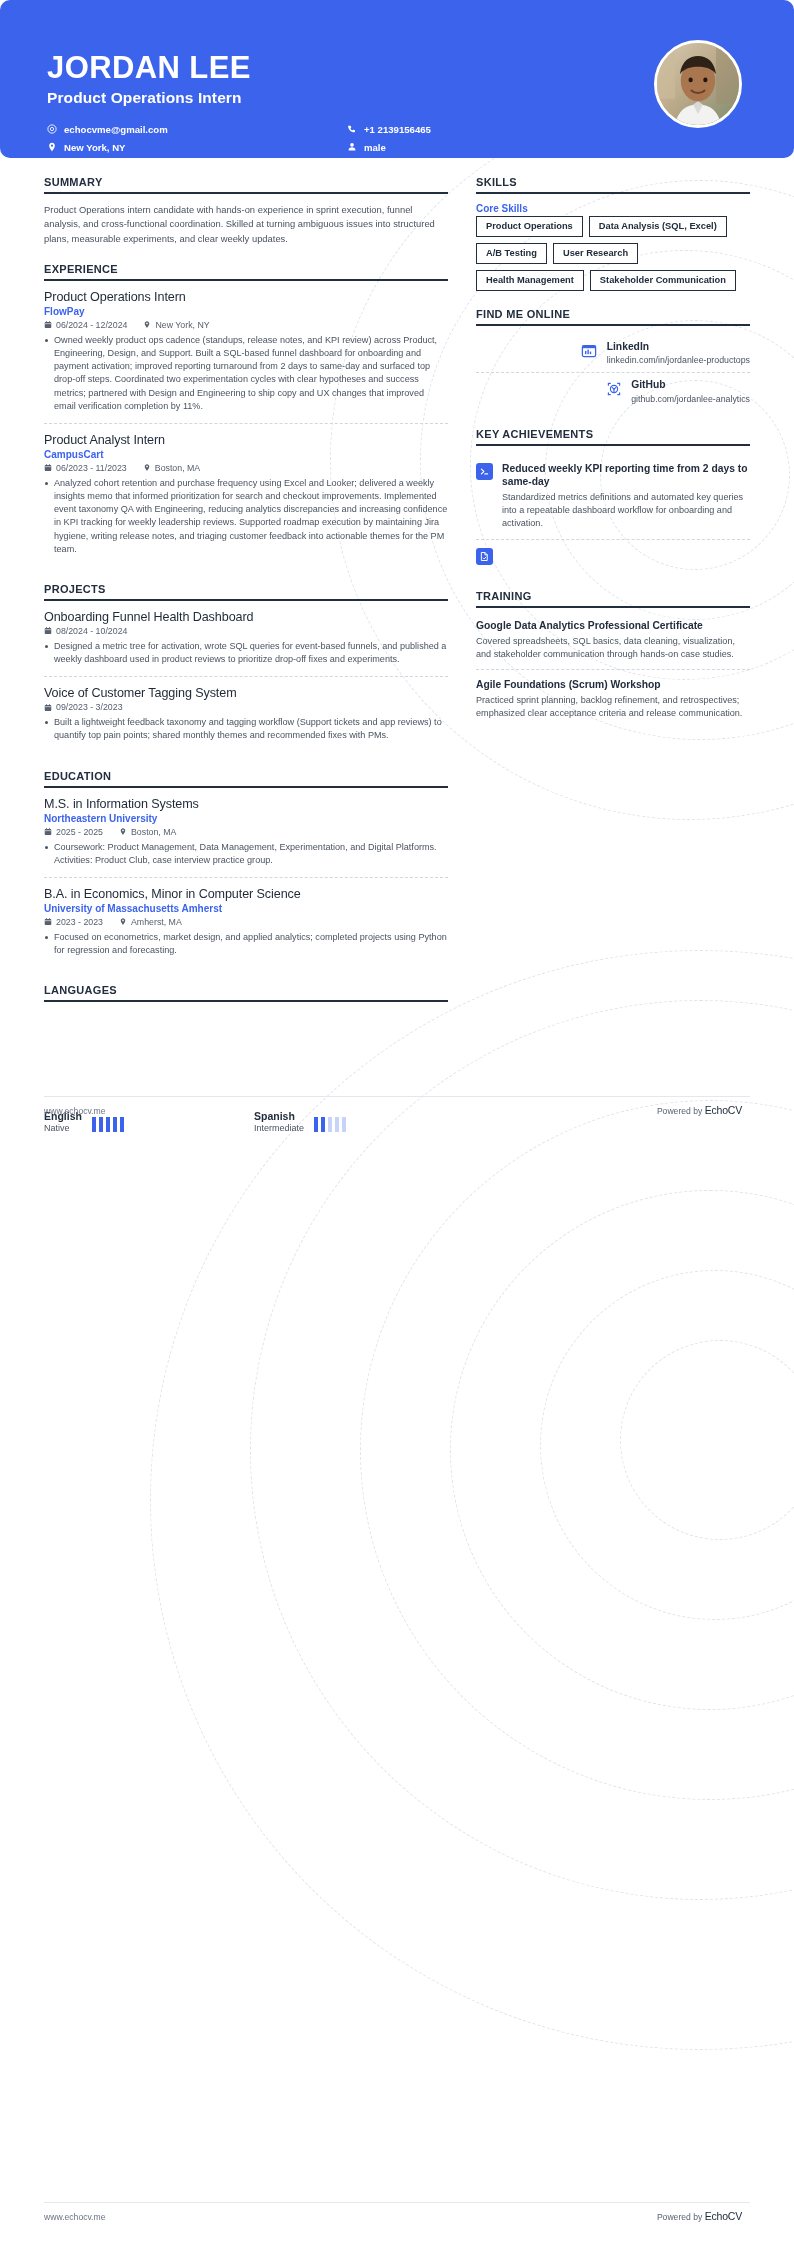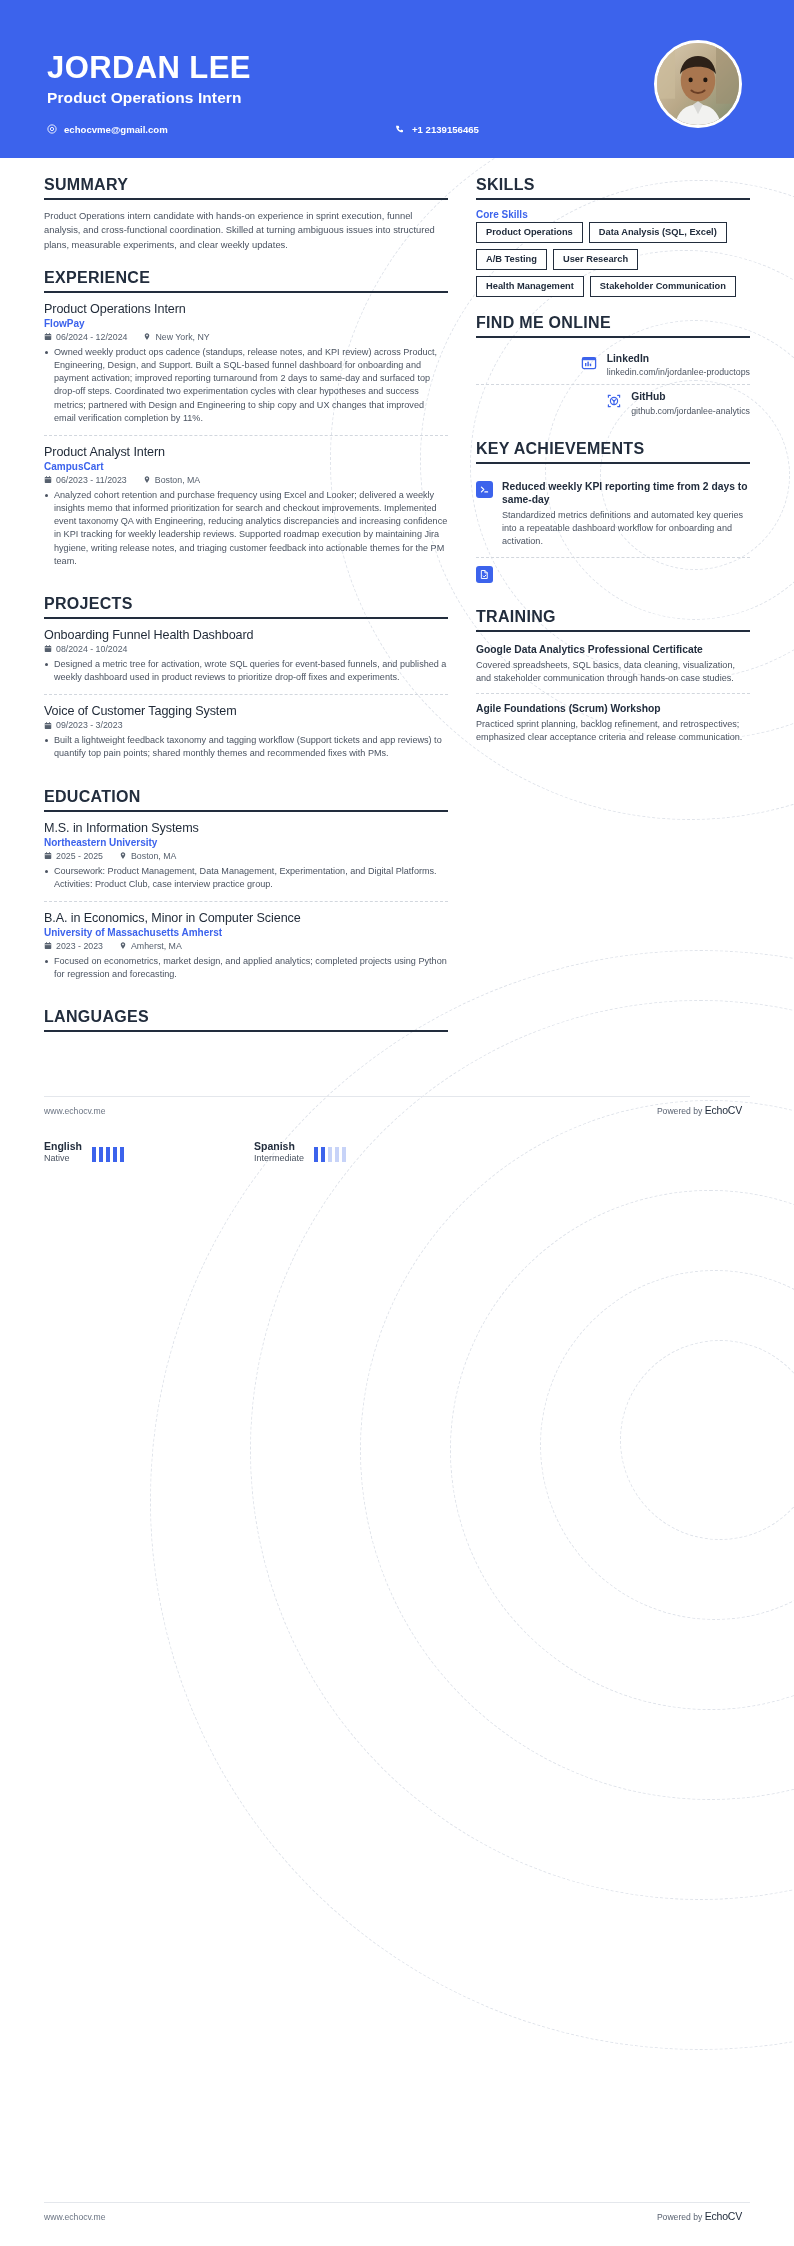--- a/index.html
+++ b/index.html
@@ -28,20 +28,21 @@
   
   .header {
     position: relative;
     z-index: 2;
     background: #3c63ec;
     height: 158px;
     padding: 38px 40px 0 47px;
     display: flex;
     align-items: flex-start;
     justify-content: space-between;
+    border-radius: 10px;
   }
   .hdr-left { padding-top: 14px; }
   .name {
     color: #ffffff;
     font-size: 31px;
     font-weight: bold;
     letter-spacing: 0.4px;
     line-height: 1.02;
   }
   .role {
@@ -50,21 +51,20 @@
     font-weight: bold;
     margin-top: 5px;
     letter-spacing: 0.1px;
   }
   .contact-grid {
     margin-top: 17px;
     display: grid;
     grid-template-columns: 300px auto;
     row-gap: 7px;
     column-gap: 0px;
-    gap: 48px;
   }
   .contact-item {
     display: flex;
     align-items: center;
     gap: 7px;
     color: #ffffff;
     font-size: 9.6px;
     font-weight: bold;
     white-space: nowrap;
   }
@@ -90,21 +90,21 @@
     z-index: 2;
     display: flex;
     padding: 18px 44px 0 44px;
     gap: 28px;
     align-items: flex-start;
   }
   .col-left  { width: 404px; flex: 0 0 404px; }
   .col-right { width: 274px; flex: 0 0 274px; }
 
   .sec-title {
-    font-size: 16px;
+    font-size: 11px;
     font-weight: bold;
     letter-spacing: 0.3px;
     color: #222d3d;
     padding-bottom: 4px;
     border-bottom: 2.2px solid #222d3d;
     margin-bottom: 9px;
   }
   .section { margin-bottom: 17px; }
   .section.tight { margin-bottom: 12px; }
 

